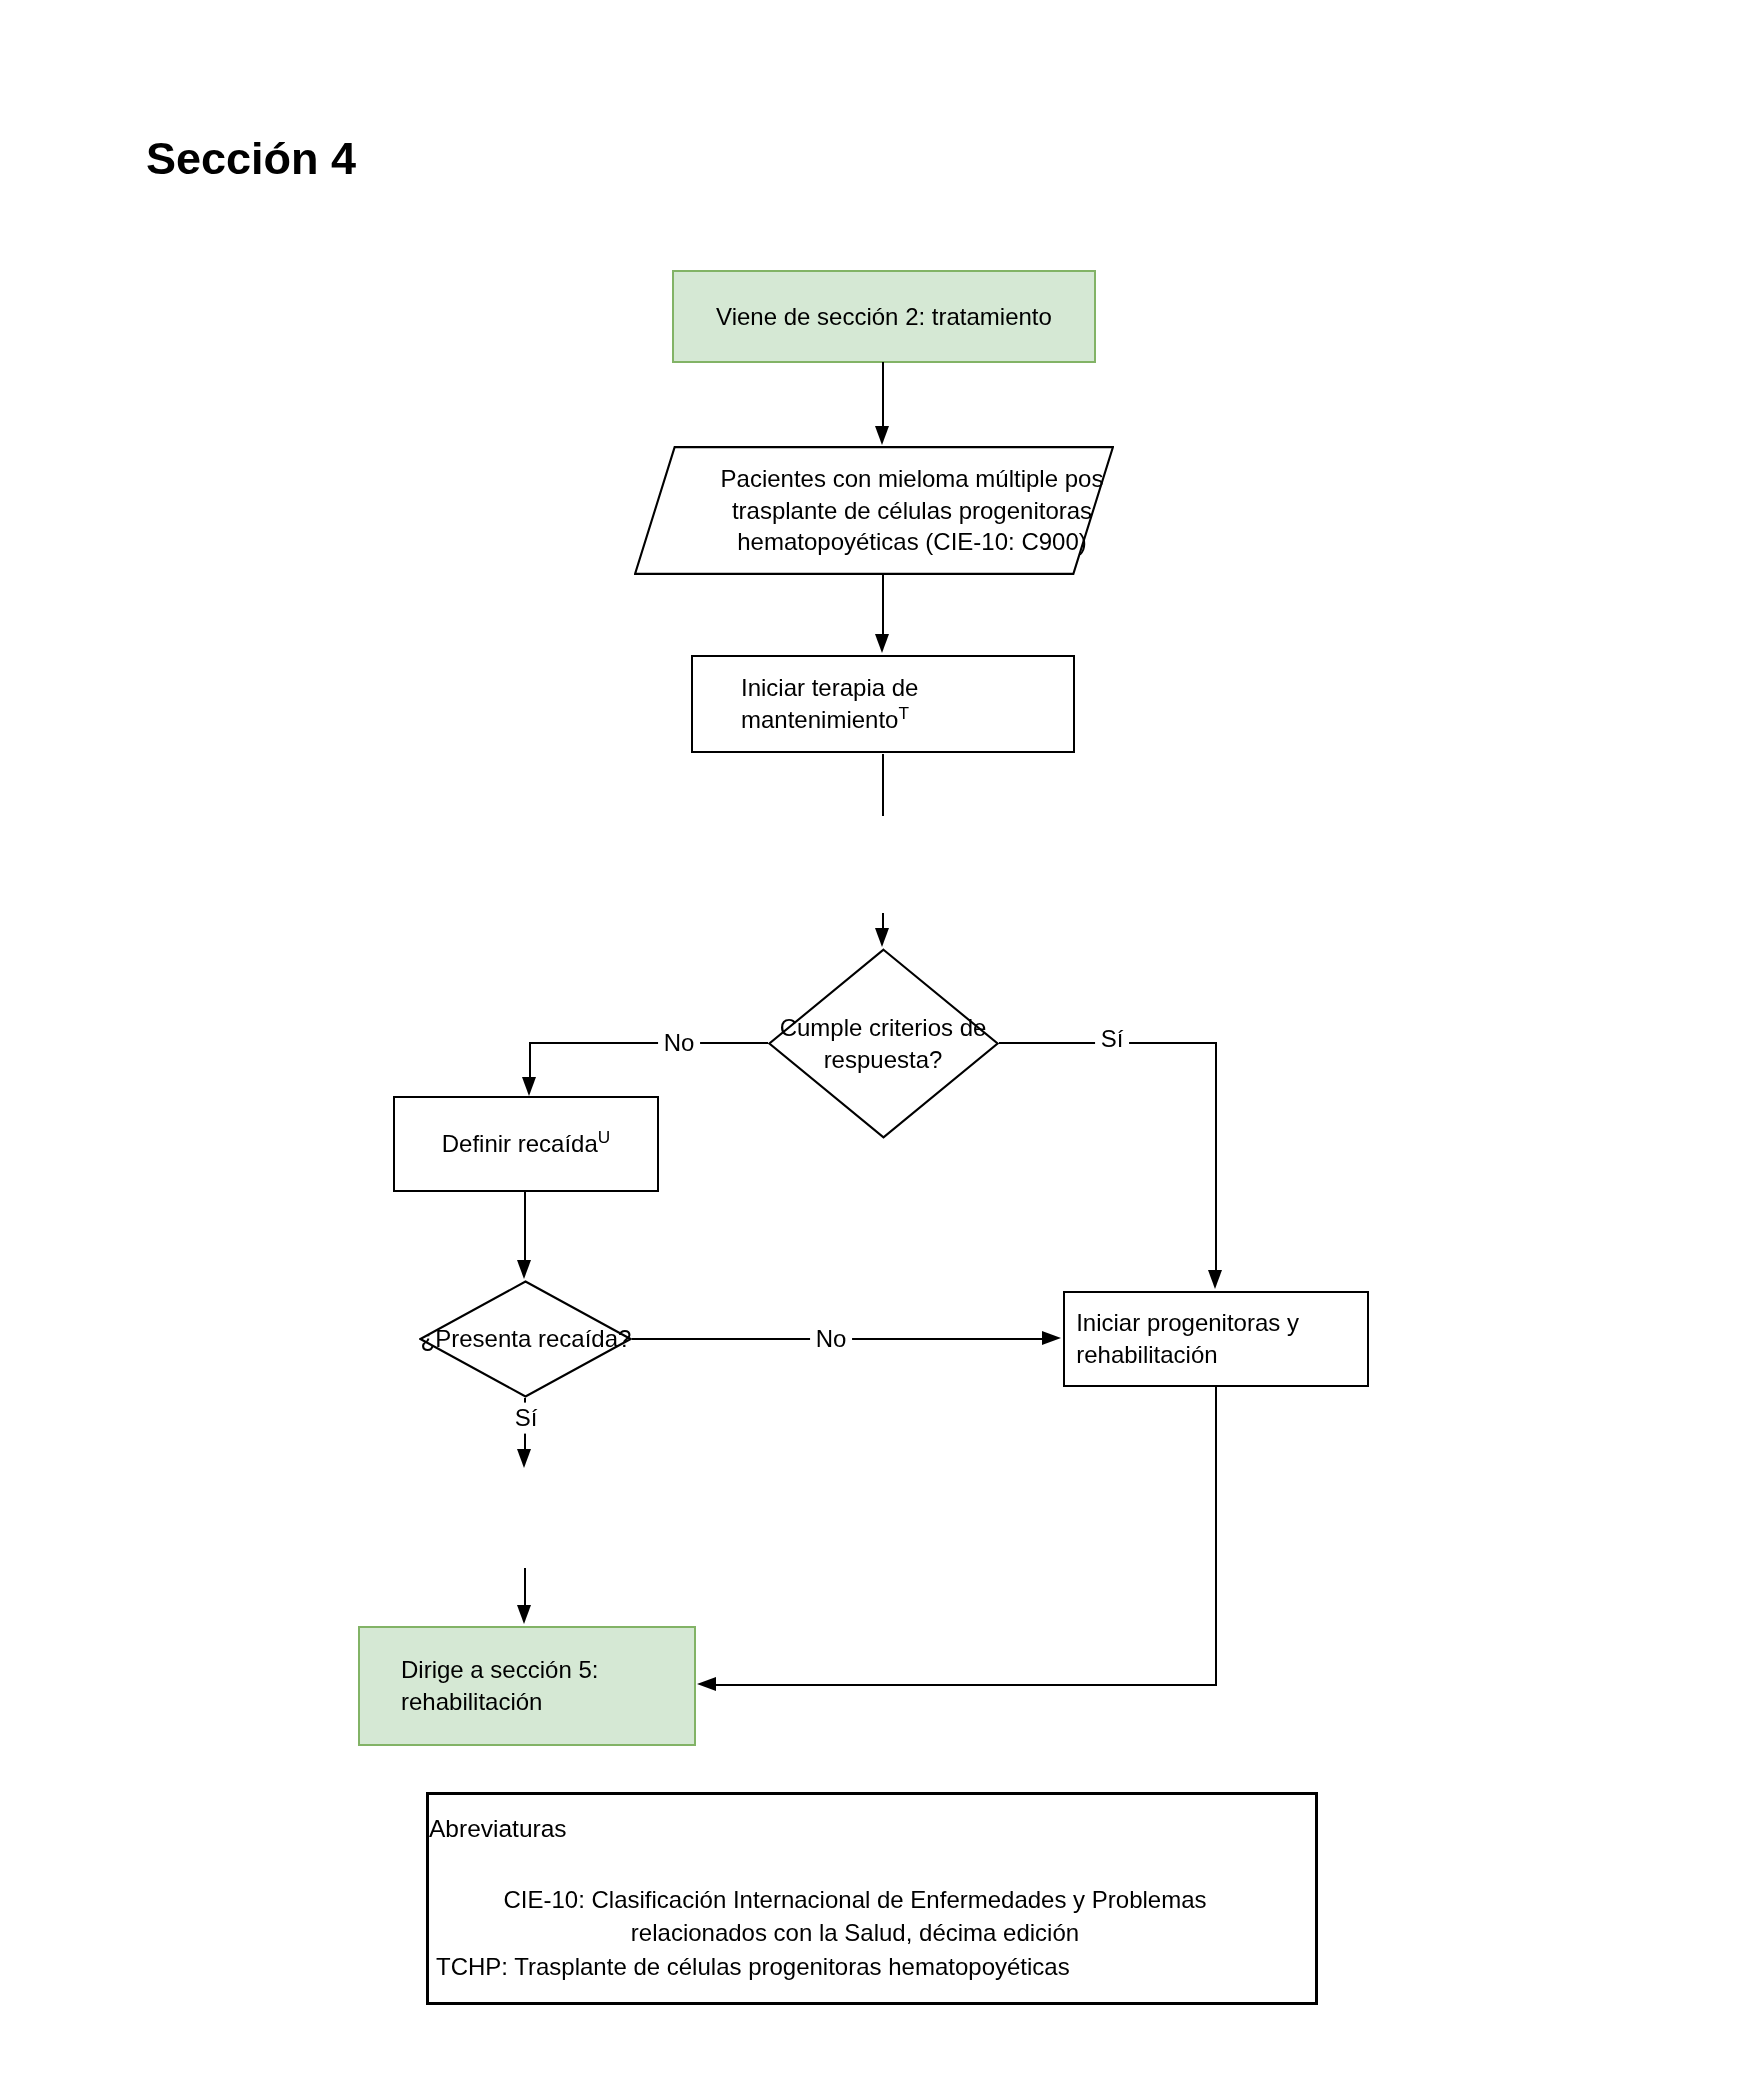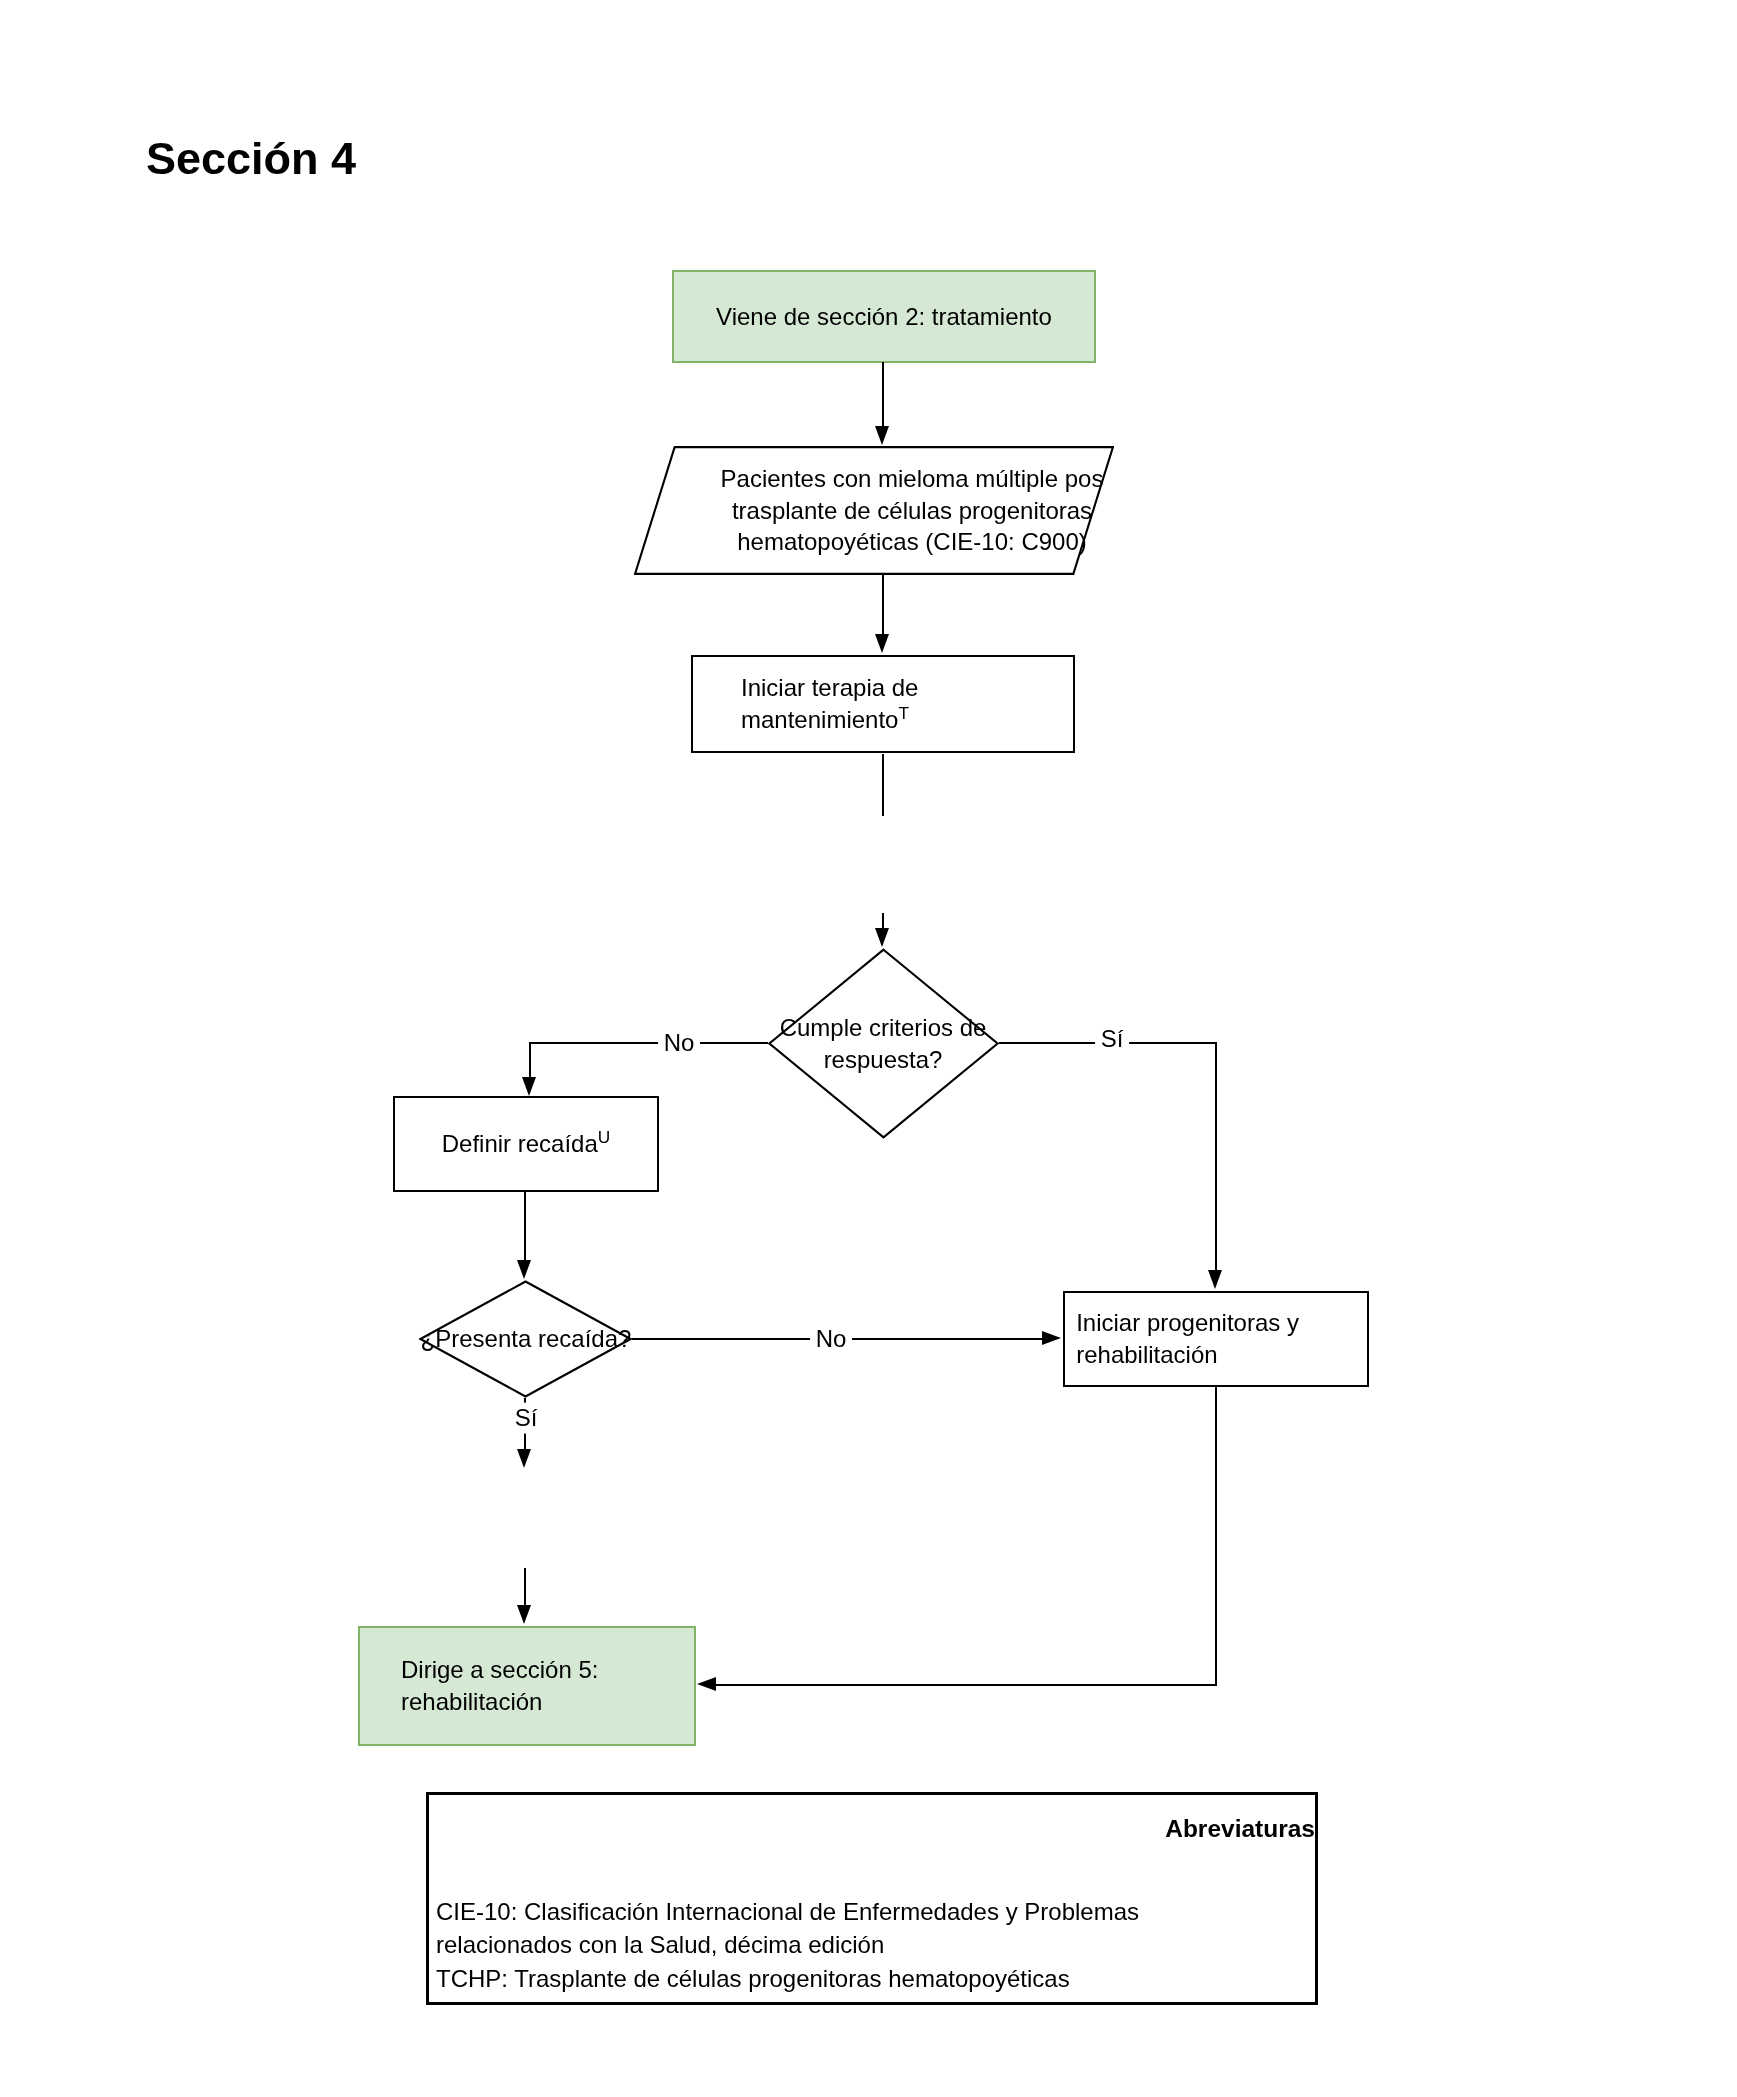--- a/index.html
+++ b/index.html
@@ -76,33 +76,33 @@
     font-size:24px;
     white-space:nowrap;
   }
   .abbrev {
     position:absolute;
     box-sizing:border-box;
     border:3.5px solid #000000;
     background:#ffffff;
   }
   .abbrev-title {
-    text-align:right;
+    text-align:left;
     font-size:24.5px;
-    font-weight:bold;
+    font-weight:normal;
     margin:19.6px 0 0 0;
   }
   .abbrev-item {
     font-size:24px;
     line-height:1.4;
     margin:0;
     padding:0 7px;
     max-width:838px;
   }
-  .abbrev-item.first { margin-top:52px; }
+  .abbrev-item.first { margin-top:40px;text-align:center; }
 </style>
 </head>
 <body>
 
 <div class="canvas">
 
   <h1 class="page-title">Sección 4</h1>
 
   <div class="node green" style="left:672px;top:270px;width:424px;height:93px;">
     <div class="node-text">Viene de sección 2: tratamiento</div>

